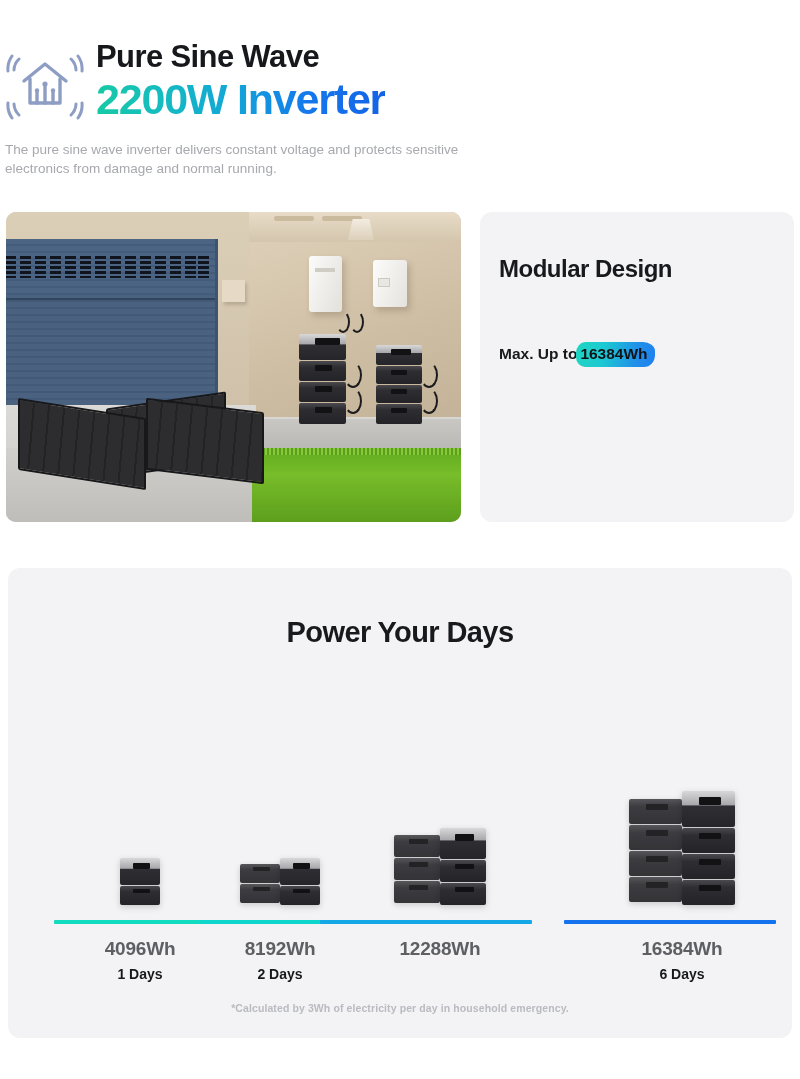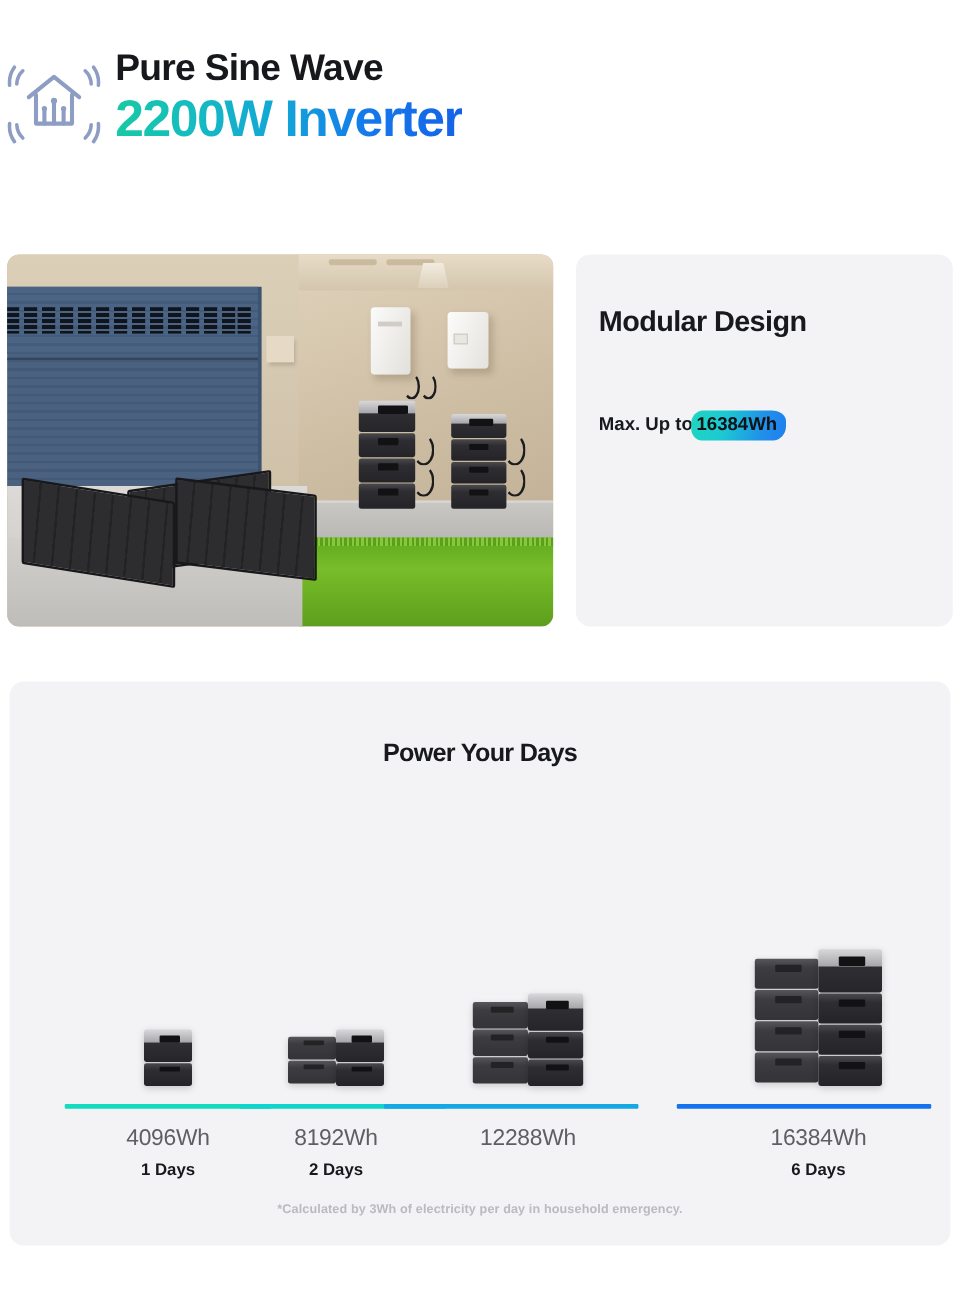--- a/index.html
+++ b/index.html
@@ -110,26 +110,26 @@
   .hl-txt { position: relative; color: #101216; }
   .pc-body { position: absolute; left: 19px; top: 171px; width: 272px; font-size: 12.5px;
     line-height: 17.5px; color: #aeb0b5; }
 
   
   .days-card {
     position: absolute; left: 8px; top: 568px; width: 784px; height: 470px;
     background: #f3f3f5; border-radius: 12px;
   }
   .days-title { position: absolute; left: 0; top: 48px; width: 100%; text-align: center;
-    font-size: 21px; font-weight: 700; color: #17191d; letter-spacing: -0.6px; }
+    font-size: 29px; font-weight: 700; color: #17191d; letter-spacing: -0.6px; }
   .group { position: absolute; bottom: 118px; }
   .g-stage { position: absolute; bottom: 0; width: 100%; }
   .g-bar { position: absolute; height: 4px; border-radius: 1px; }
   .g-wh { position: absolute; width: 100%; text-align: center; font-size: 19px;
-    color: #5d5f63; font-weight: 400; letter-spacing: -0.2px; }
+    color: #5d5f63; font-weight: 700; letter-spacing: -0.2px; }
   .g-days { position: absolute; width: 100%; text-align: center; font-size: 14px;
     color: #17191d; font-weight: 700; }
   .footnote { position: absolute; left: 0; bottom: 24px; width: 100%; text-align: center;
     font-size: 10.5px; font-weight: 700; color: #b9bbc0; letter-spacing: 0.1px; }
 </style>
 </head>
 <body>
 
 <div class="page">
 
@@ -151,20 +151,21 @@
         <path d="M13 69 A16 16 0 0 1 8 58" stroke-width="3"></path>
         <path d="M6 72 A22 22 0 0 1 2 57" stroke-width="3"></path>
         <path d="M65 69 A16 16 0 0 0 70 58" stroke-width="3"></path>
         <path d="M72 72 A22 22 0 0 0 76 57" stroke-width="3"></path>
       </g>
     </svg>
     <div class="hero-text">
       <div class="hero-line1">Pure Sine Wave</div>
       <div class="hero-line2">2200W Inverter</div>
     </div>
+    <div class="hero-desc">The pure sine wave inverter delivers constant voltage and protects sensitive electronics from damage and normal running.</div>
   </div>
 
   <div class="photo">
     <div class="ph-wall-left"></div>
     <div class="ph-wall-right"></div>
     <div class="ph-ceiling"></div>
     <div class="ph-beam" style="left:268px;width:40px"></div>
     <div class="ph-beam" style="left:316px;width:40px"></div>
     <div class="ph-vent-cone"></div>
     <div class="ph-door">

